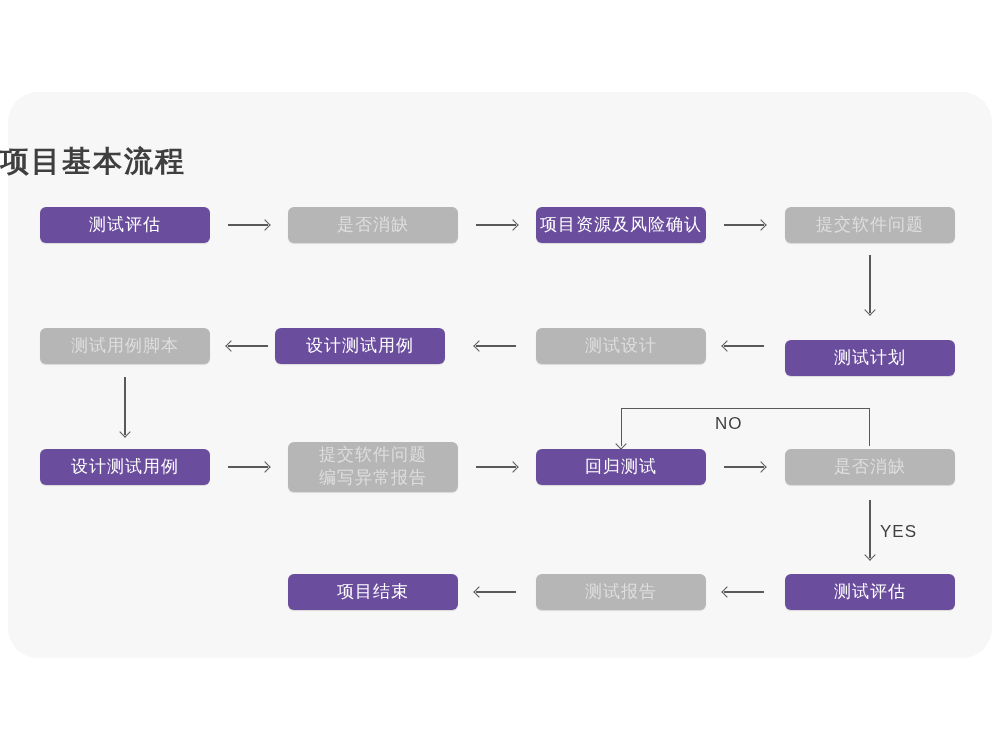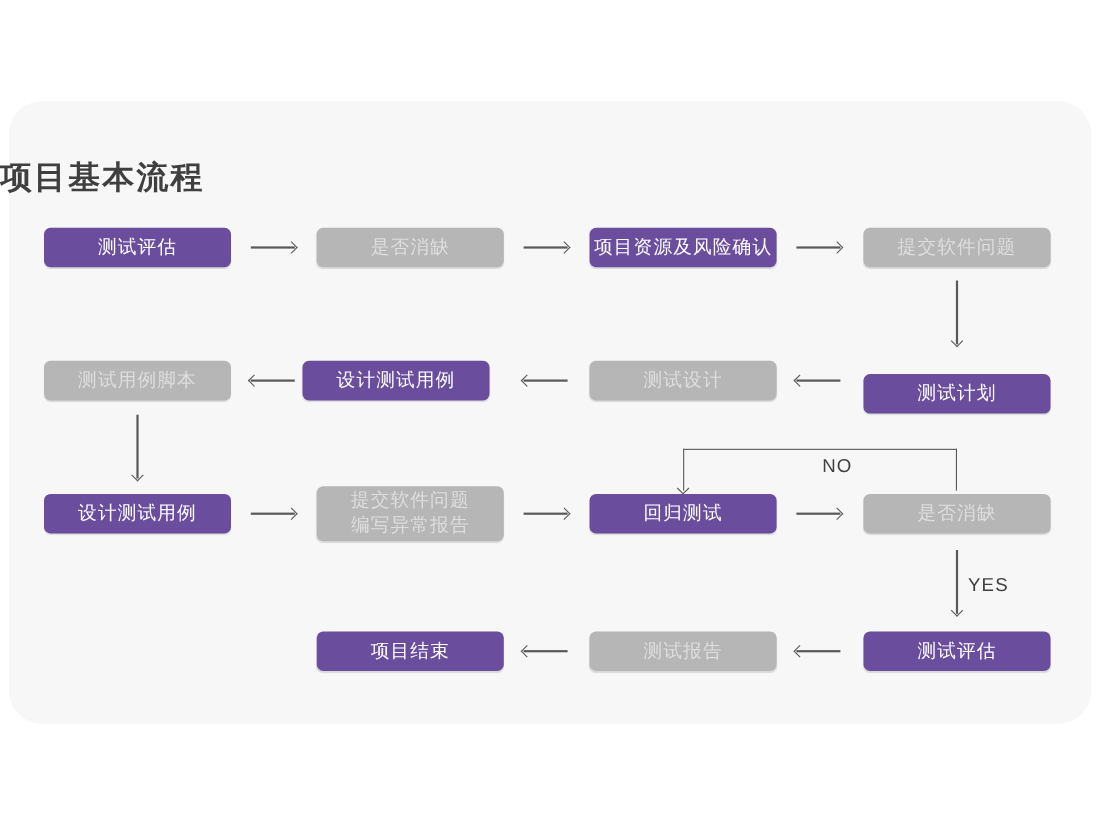--- a/index.html
+++ b/index.html
@@ -41,21 +41,21 @@
     border-top:1.5px solid var(--arrow,#595959);
     border-left:1.5px solid var(--arrow,#595959);
     border-right:1.5px solid var(--arrow,#595959);
     box-sizing:border-box;
   }
   .no-loop .chev-down{left:-5px;bottom:-2px;}
   .edge-label{
     position:absolute;font-size:17px;color:var(--title-text,#4d4d4d);
     letter-spacing:1px;
   }
-  .label-no{left:715px;top:414px;width:60px;text-align:right;}
+  .label-no{left:715px;top:414px;width:60px;text-align:left;}
   .label-yes{left:880px;top:522px;}
 </style>
 </head>
 <body>
 
 <div class="card"></div>
 
 <div class="title">项目基本流程</div>
 
 <div class="node purple" style="left:40px;top:207px">测试评估</div>

